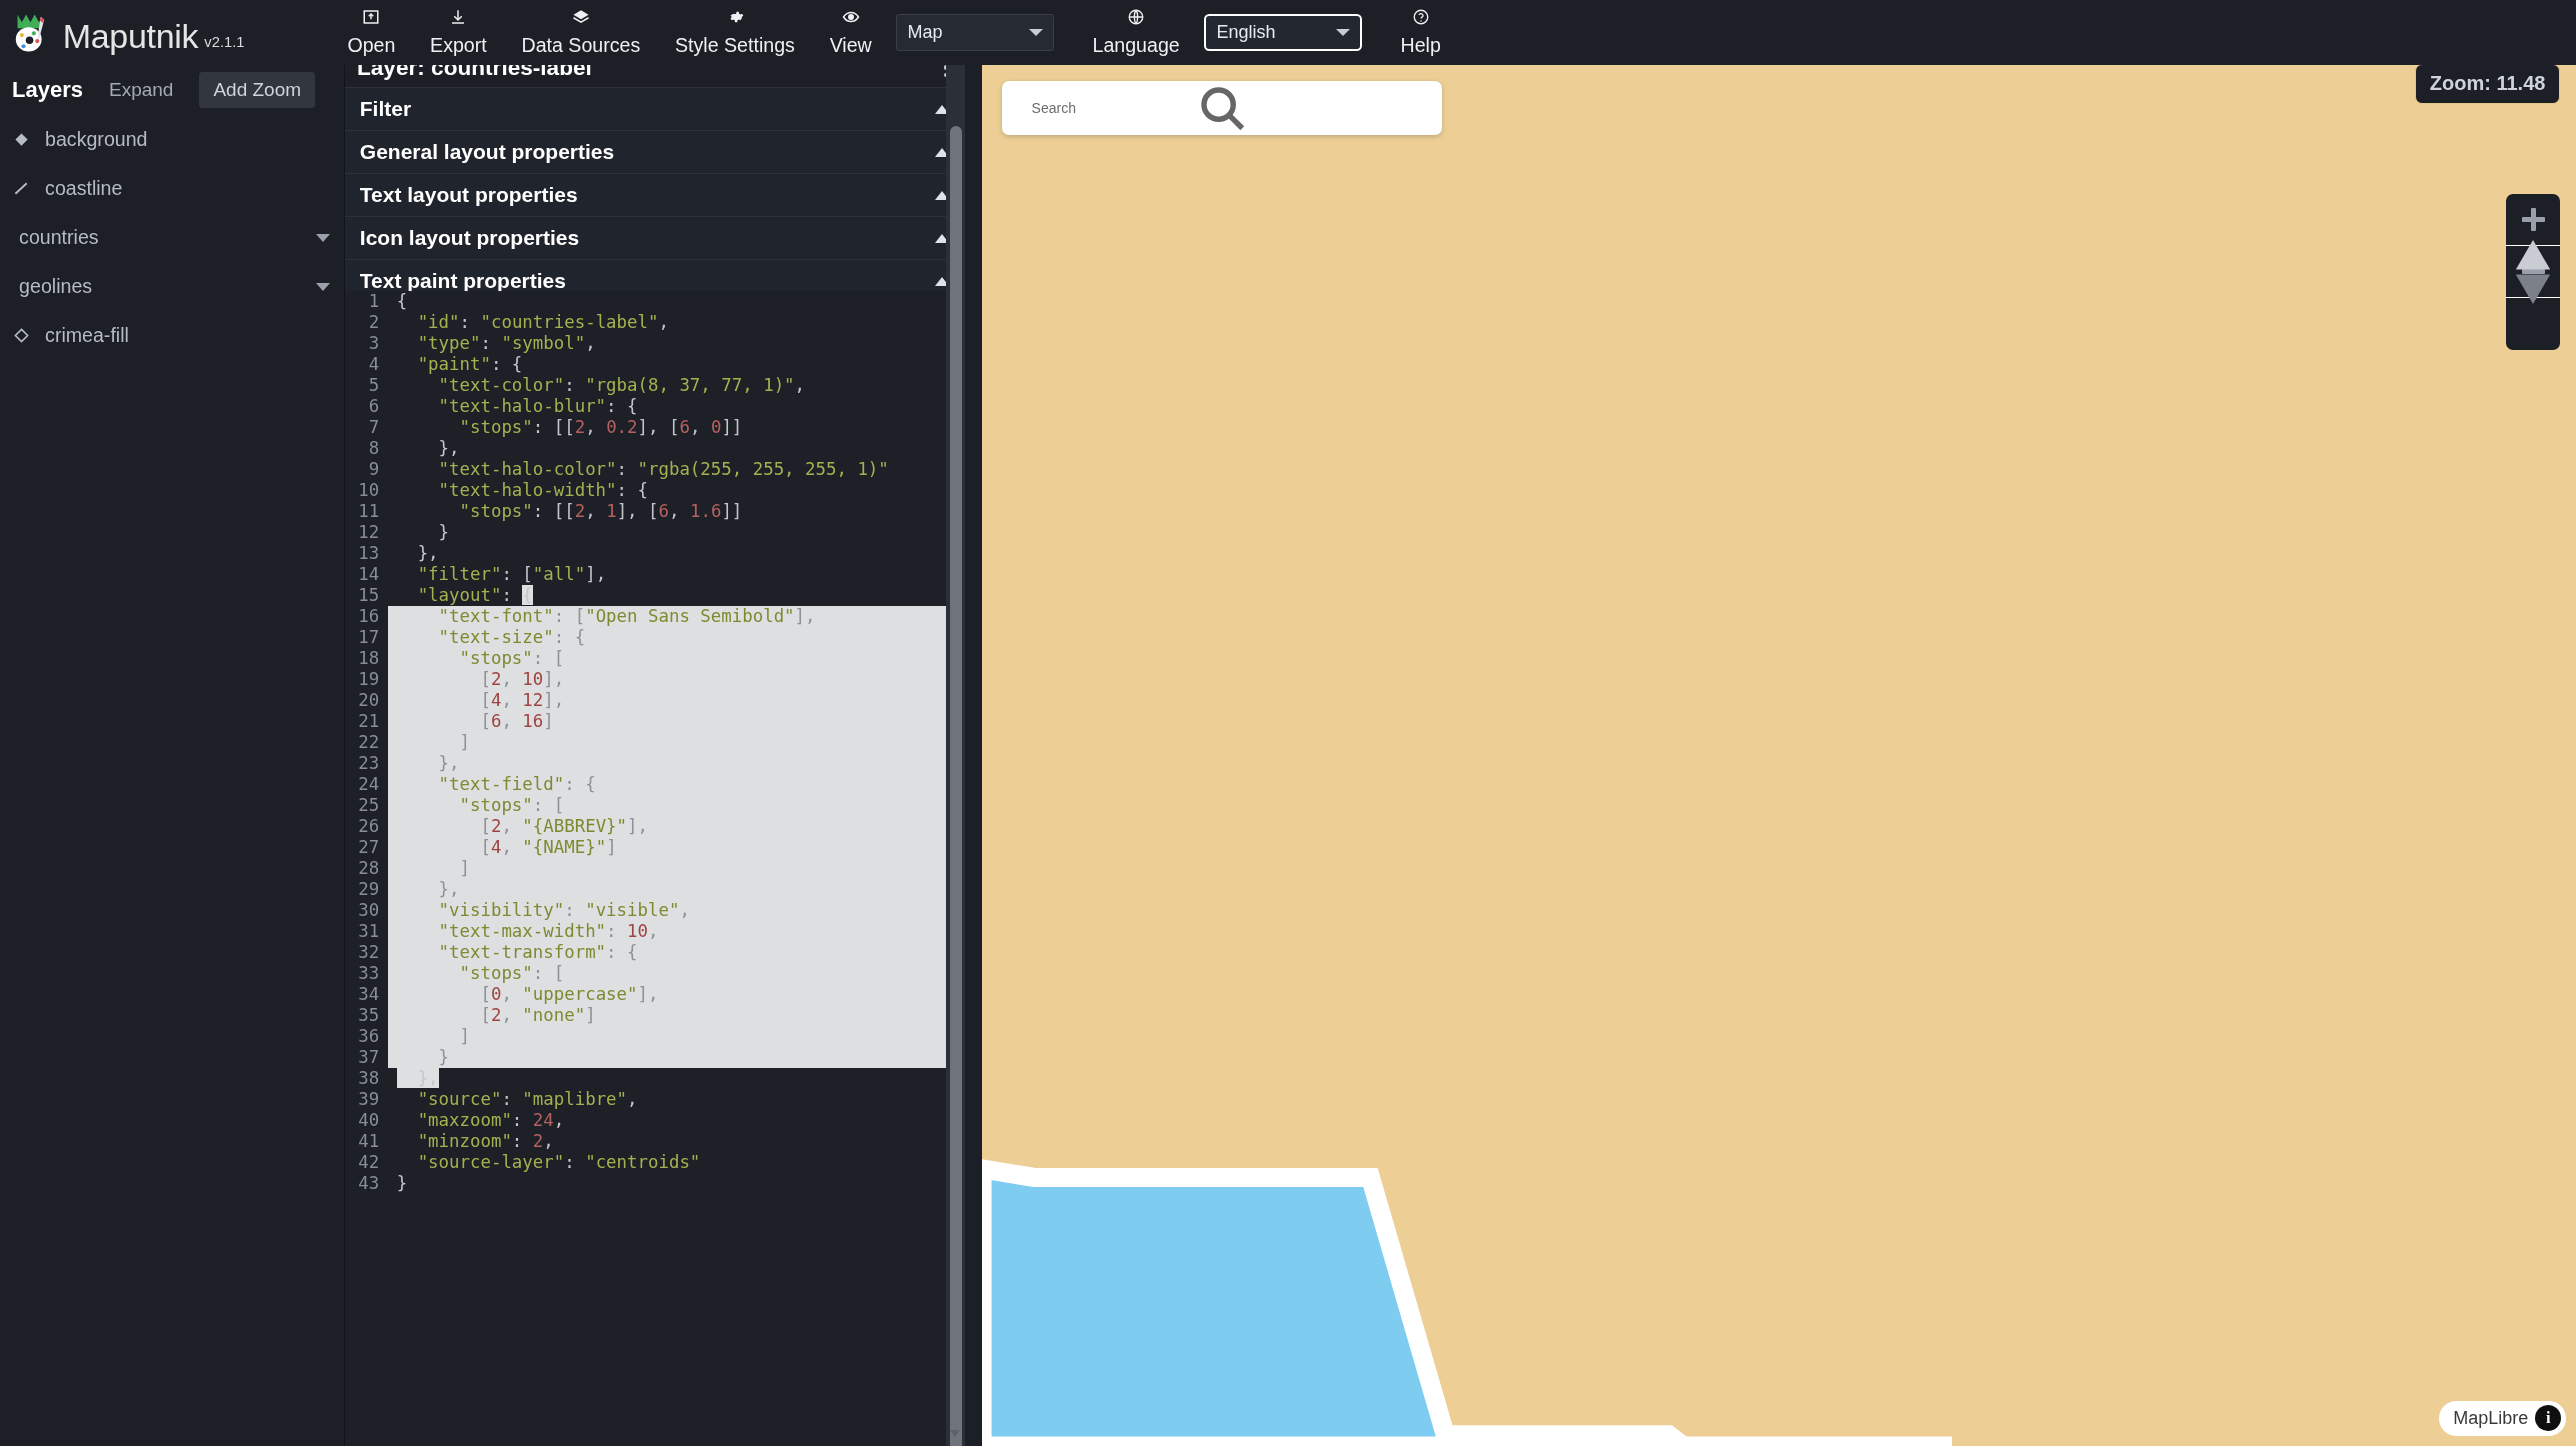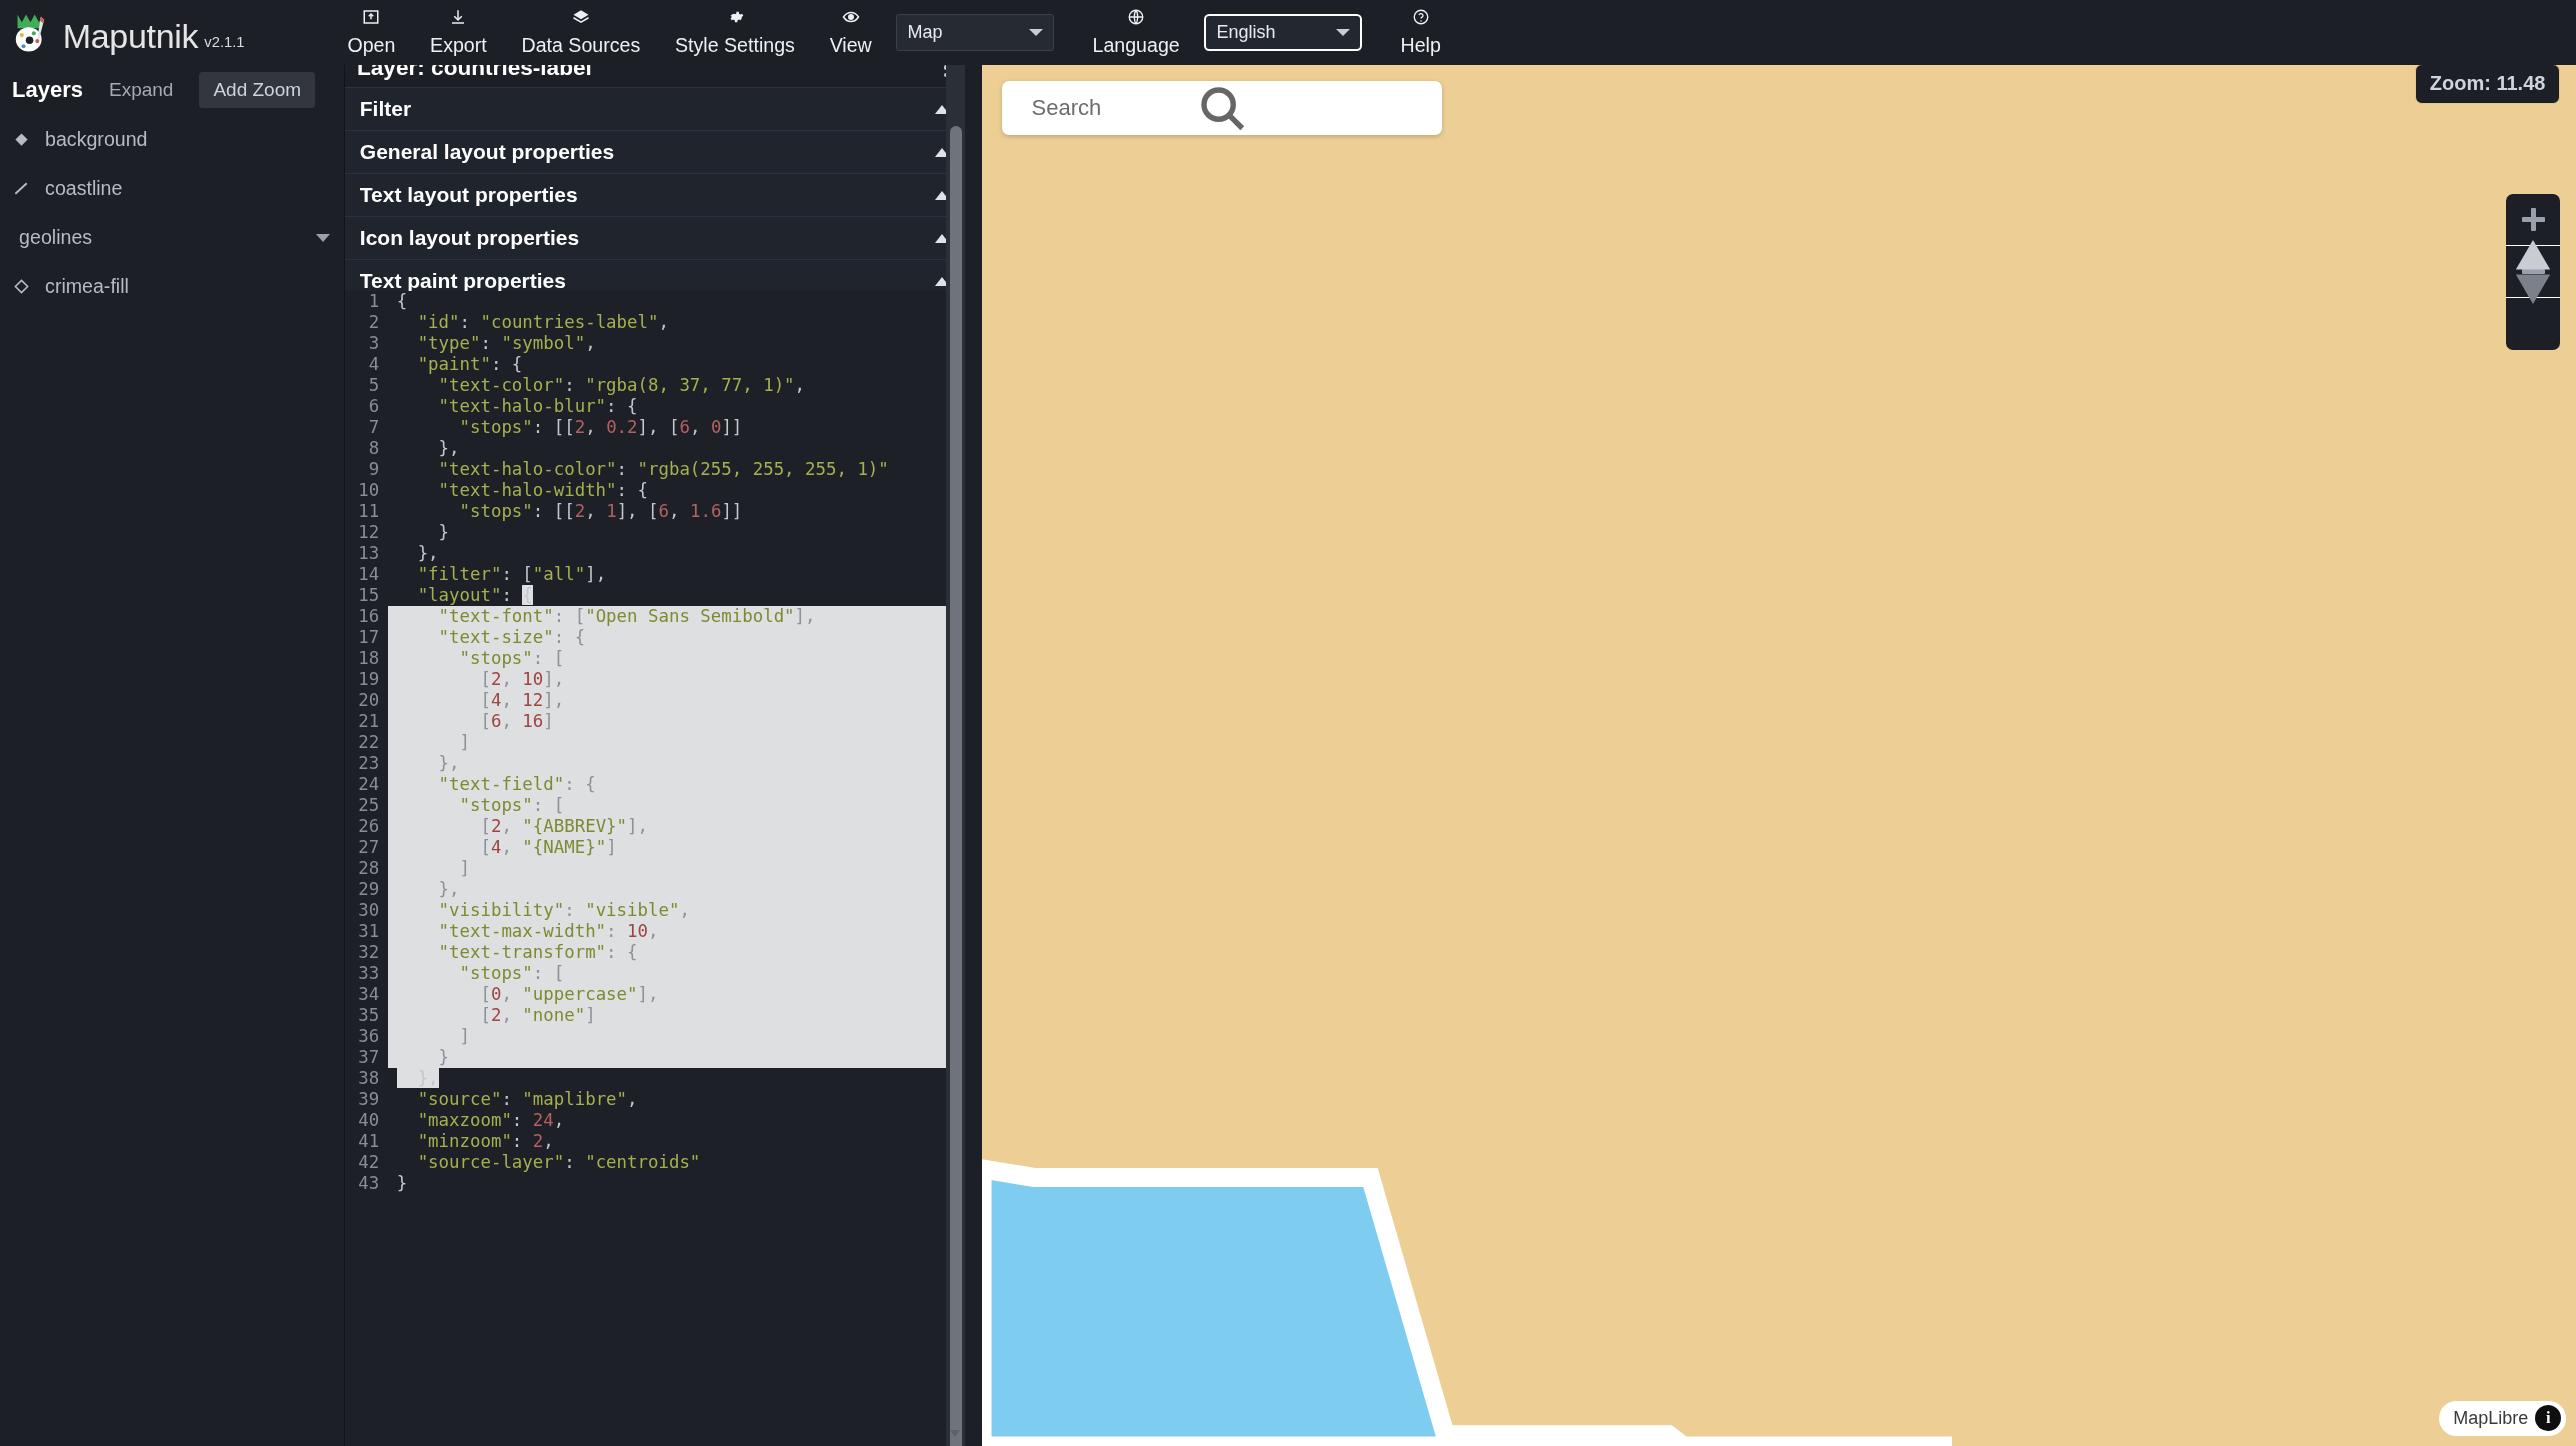--- a/index.html
+++ b/index.html
@@ -151,21 +151,21 @@
     background: #edcf96; overflow: hidden;
   }
   #map svg { position: absolute; inset: 0; width: 100%; height: 100%; }
 
   #search-box {
     position: absolute; left: 20px; top: 33px; width: 440px; height: 54px;
     background: #fff; border-radius: 7px; display: flex; align-items: center;
     padding: 0 15.6px; box-shadow: 0 1.7px 5.2px rgba(0,0,0,.18); z-index: 5;
   }
   #search-box input {
-    border: none; outline: none; font-size: 22px; color: #444;
+    border: none; outline: none; font-size: 14px; color: #444;
     font-family: "Liberation Sans", sans-serif; margin-left: 14px; flex: 1; background: transparent;
   }
   #search-box input::placeholder { color: #6d6d6d; }
 
   #zoom-badge {
     position: absolute; right: 15.6px; top: 15.6px; background: #1c1f26; color: #cfd3da;
     font-size: 20px; font-weight: bold; padding: 7.8px 14px; border-radius: 7px;
     border: 1.7px solid #e4c78b; z-index: 5;
   }
   #nav-ctrl {
@@ -317,20 +317,25 @@
         <div class="layer-row">
           <span class="lic">
             <svg width="21" height="21" viewBox="0 0 24 24">
               <path d="M5 18 L18 6" stroke="#b6bbc4" stroke-width="2.2" fill="none"></path>
             </svg>
           </span>
           <span class="lname">coastline</span>
         </div>
         <div class="layer-row">
           <span class="lic"></span>
+          <span class="lname" style="margin-left: -15.6px;">countries</span>
+          <span class="grp-caret"></span>
+        </div>
+        <div class="layer-row">
+          <span class="lic"></span>
           <span class="lname" style="margin-left: -15.6px;">geolines</span>
           <span class="grp-caret"></span>
         </div>
         <div class="layer-row">
           <span class="lic">
             <svg width="21" height="21" viewBox="0 0 24 24">
               <path d="M12 5 L19 12 L12 19 L5 12 Z" fill="none" stroke="#b6bbc4" stroke-width="1.8"></path>
             </svg>
           </span>
           <span class="lname">crimea-fill</span>

